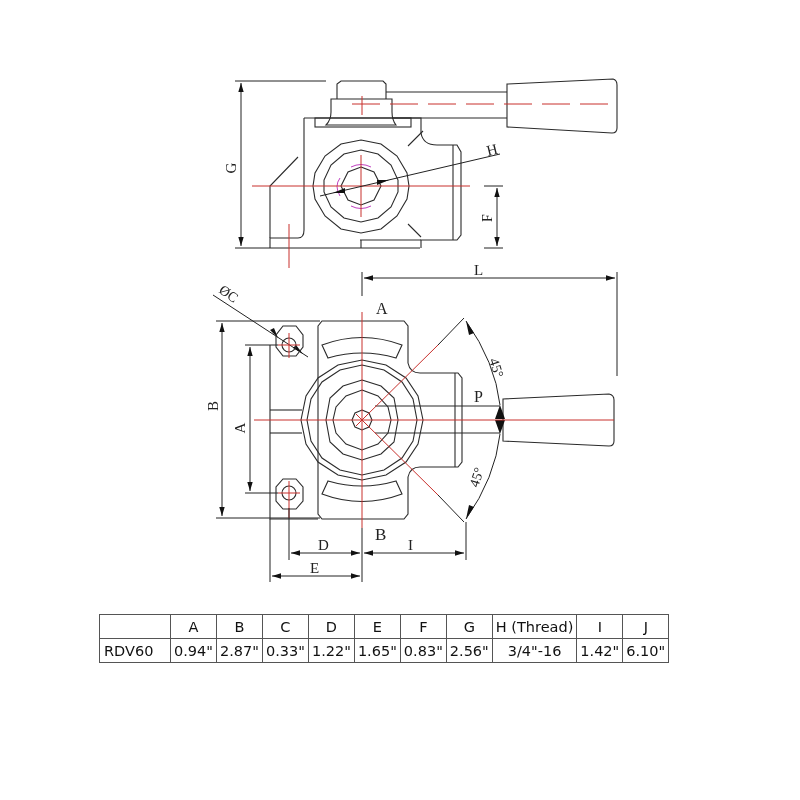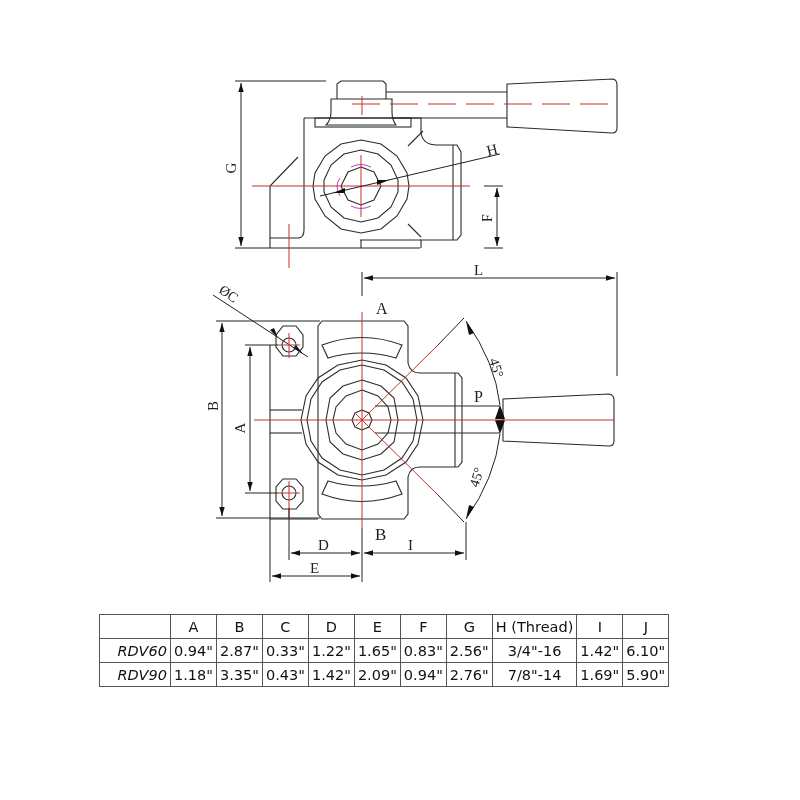--- a/index.html
+++ b/index.html
@@ -15,21 +15,21 @@
   .arrow { fill: #111; }
 
   #spec-table {
     position: absolute; left: 99px; top: 614px;
     border-collapse: collapse;
     font-family: "DejaVu Sans", sans-serif; font-size: 14.5px; color: #111;
   }
   #spec-table th, #spec-table td {
     border: 1px solid #555; padding: 0 3px; height: 23px; text-align: center; font-weight: normal; white-space: nowrap;
   }
-  #spec-table td.model { text-align: right; padding-left: 4px; font-style: italic; }
+  #spec-table td.model { text-align: left; padding-left: 4px; }
   #spec-table th.corner { width: 64px; }
 </style>
 </head>
 <body>
 
 <svg id="drawing" viewBox="0 0 800 600" xmlns="http://www.w3.org/2000/svg">
   <defs>
     <marker id="ar" viewBox="0 0 10 10" refX="10" refY="5" markerWidth="9" markerHeight="9" orient="auto-start-reverse">
       <path d="M0,2 L10,5 L0,8 z" class="arrow"></path>
     </marker>
@@ -197,27 +197,14 @@
       <td>2.87"</td>
       <td>0.33"</td>
       <td>1.22"</td>
       <td>1.65"</td>
       <td>0.83"</td>
       <td>2.56"</td>
       <td>3/4"-16</td>
       <td>1.42"</td>
       <td>6.10"</td>
     </tr>
-    <tr>
-      <td class="model">RDV90</td>
-      <td>1.18"</td>
-      <td>3.35"</td>
-      <td>0.43"</td>
-      <td>1.42"</td>
-      <td>2.09"</td>
-      <td>0.94"</td>
-      <td>2.76"</td>
-      <td>7/8"-14</td>
-      <td>1.69"</td>
-      <td>5.90"</td>
-    </tr>
   </tbody>
 </table>
 
 </body></html>

